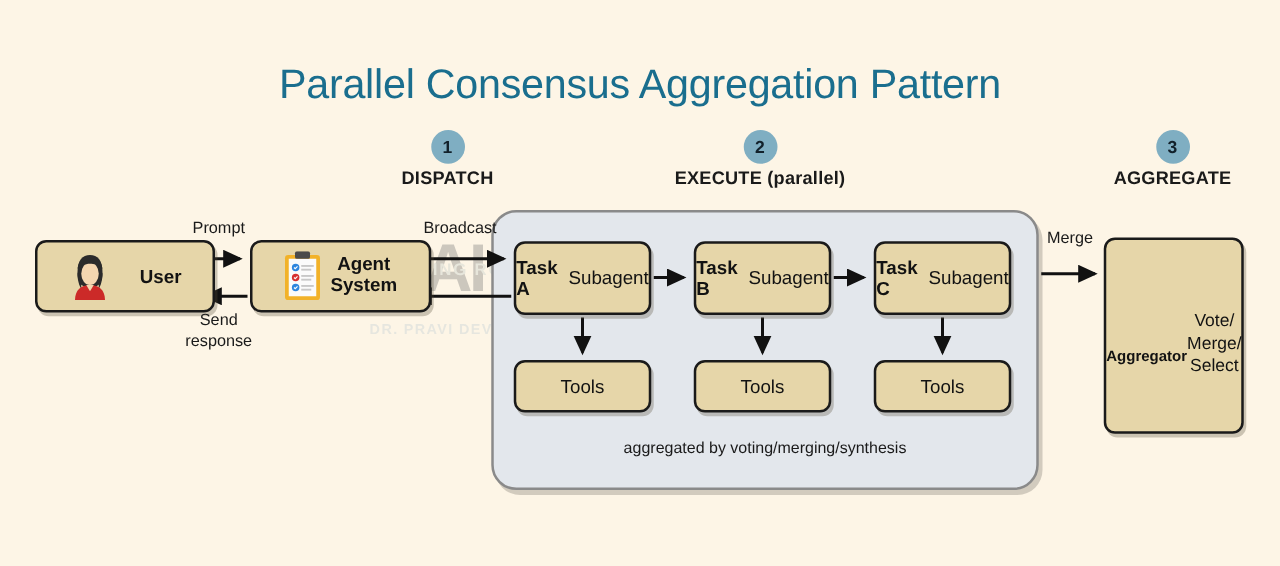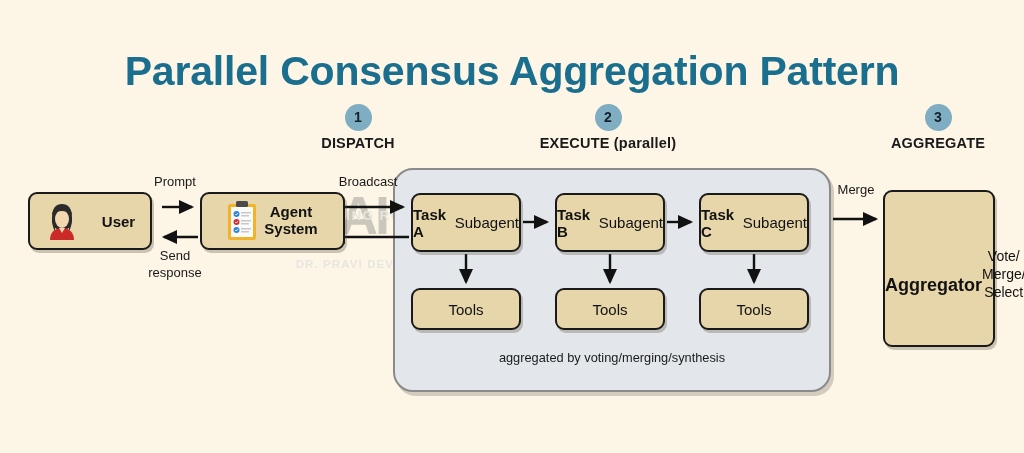--- a/index.html
+++ b/index.html
@@ -13,22 +13,22 @@
     position: relative;
     width: 1024px; height: 453px;
     background: #FDF5E6;
   }
 
   
   .title {
     position: absolute;
     left: 0; top: 48px; width: 1024px;
     text-align: center;
-    font-size: 41px;
-    font-weight: bold;
+    font-size: 33px;
+    font-weight: normal;
     color: #1A6E8E;
     letter-spacing: -0.2px;
   }
 
   
   .stage { position: absolute; text-align: center; }
   .stage .badge {
     width: 27px; height: 27px; border-radius: 50%;
     background: #7FAEC2;
     color: #12212B;
@@ -75,21 +75,21 @@
     box-shadow: 2px 3px 0 rgba(90,80,60,0.30);
     z-index: 4;
     display: flex; flex-direction: row;
     align-items: center; justify-content: center;
   }
   .node .t-bold { font-size: 15px; font-weight: bold; color: #121212; }
   .node .t-reg  { font-size: 15px; font-weight: normal; color: #121212; }
 
   
   #user-box {
-    left: 28px; top: 192px; width: 124px; height: 58px;
+    left: 28px; top: 192px; width: 144px; height: 58px;
     flex-direction: row; gap: 23px;
   }
   
   #agent-box {
     left: 200px; top: 192px; width: 145px; height: 58px;
     flex-direction: row; gap: 7px;
   }
   #agent-box .t-bold { line-height: 1.12; text-align: center; }
 
   
@@ -117,21 +117,21 @@
   .tools-box { width: 110px; height: 42px; top: 288px; }
   #tools-a { left: 411px; }
   #tools-b { left: 555px; }
   #tools-c { left: 699px; }
 
   
   #aggregator-box {
     left: 883px; top: 190px; width: 112px; height: 157px;
     justify-content: flex-start; padding-top: 9px; gap: 0;
   }
-  #aggregator-box .t-bold { font-size: 18px; margin-top: 24px; }
+  #aggregator-box .t-bold { font-size: 12px; margin-top: 24px; }
   #aggregator-box .agg-lines {
     font-size: 14px; color: #121212; text-align: center; line-height: 1.28;
     margin-top: 4px;
   }
 
   
   .icon { display: block; }
 
   
   #arrows { position: absolute; left: 0; top: 0; width: 1024px; height: 453px; z-index: 3; }

